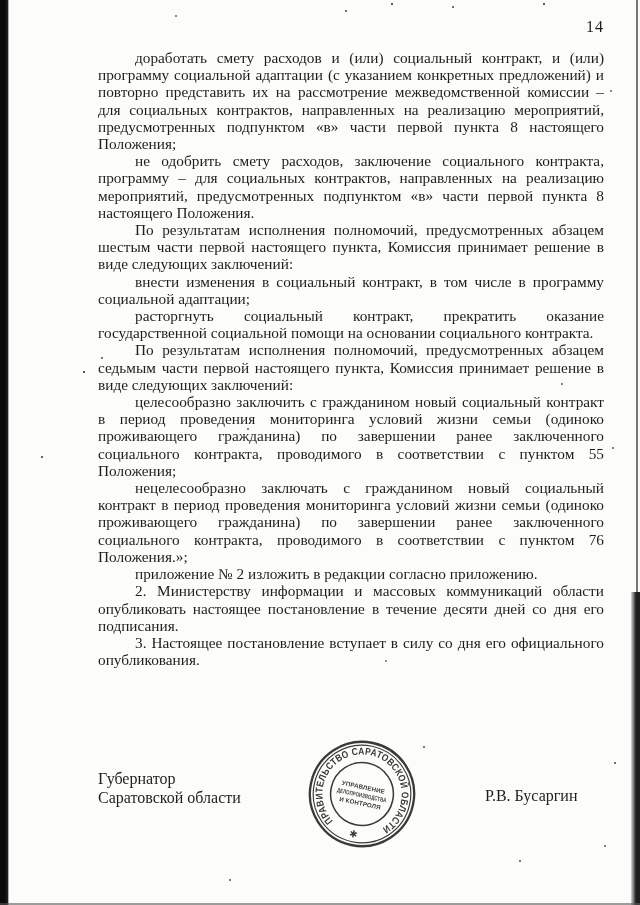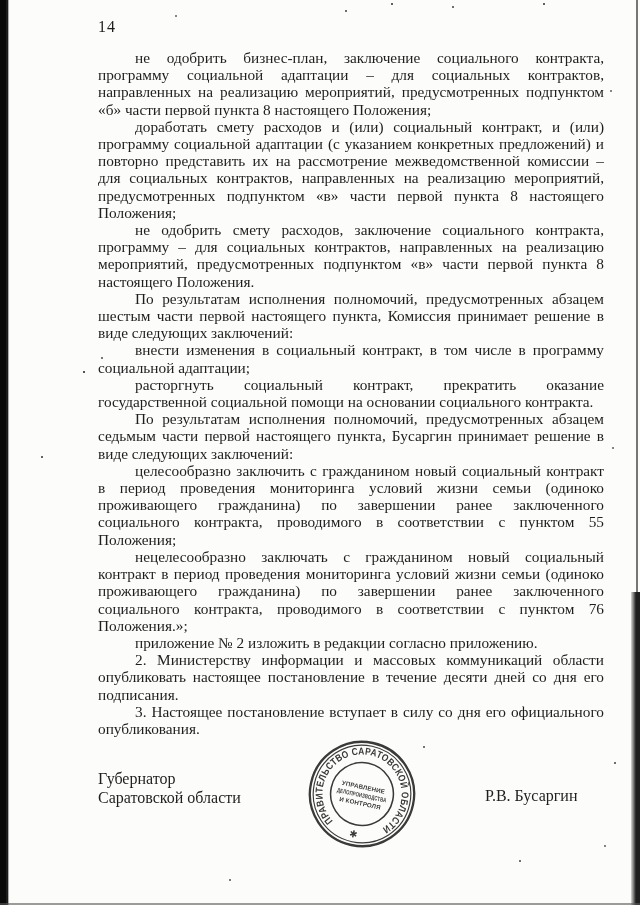--- a/index.html
+++ b/index.html
@@ -39,21 +39,21 @@
     box-shadow:
       345px 10px 0 #4a4a4a, 175px 15px 0 #6a6a6a, 391px 3px 0 #3a3a3a,
       452px 6px 0 #4a4a4a, 543px 3px 0 #3a3a3a, 83px 371px 0 #2a2a2a,
       101px 357px 0 #555, 41px 456px 0 #3d3d3d, 612px 447px 0 #666,
       247px 428px 0 #606060, 610px 90px 0 #6a6a6a, 614px 762px 0 #4a4a4a,
       519px 860px 0 #4f4f4f, 229px 879px 0 #5c5c5c, 604px 845px 0 #666,
       423px 746px 0 #555, 561px 383px 0 #666, 385px 660px 0 #777;
   }
   .page-number{
     position:absolute;top:18px;left:98px;width:506px;
-    text-align:left;font-size:16px;letter-spacing:1px;
+    text-align:right;font-size:16px;letter-spacing:1px;
   }
   .doc-body{
     position:absolute;top:49px;left:98px;width:506px;
     font-size:15.3px;line-height:17.2px;
     text-align:justify;
   }
   .doc-body p{margin:0;text-indent:37px;}
   .sig-title{
     position:absolute;left:98px;top:769px;
     font-size:16px;line-height:19px;font-weight:normal;
@@ -83,27 +83,26 @@
 
   <div class="left-bar"></div>
   <div class="right-line"></div>
   <div class="right-bar"></div>
   <div class="bottom-line"></div>
   <div class="specks"></div>
 
   <div class="page-number">14</div>
 
   <div class="doc-body">
-    <p>не одобрить бизнес-план, заключение социального контракта, программу социальной адаптации – для социальных контрактов, направленных на реализацию мероприятий, предусмотренных подпунктом «б» части первой пункта 8 настоящего Положения;</p>
     <p>доработать смету расходов и (или) социальный контракт, и (или) программу социальной адаптации (с указанием конкретных предложений) и повторно представить их на рассмотрение межведомственной комиссии – для социальных контрактов, направленных на реализацию мероприятий, предусмотренных подпунктом «в» части первой пункта 8 настоящего Положения;</p>
     <p>не одобрить смету расходов, заключение социального контракта, программу – для социальных контрактов, направленных на реализацию мероприятий, предусмотренных подпунктом «в» части первой пункта 8 настоящего Положения.</p>
     <p>По результатам исполнения полномочий, предусмотренных абзацем шестым части первой настоящего пункта, Комиссия принимает решение в виде следующих заключений:</p>
     <p>внести изменения в социальный контракт, в том числе в программу социальной адаптации;</p>
     <p>расторгнуть социальный контракт, прекратить оказание государственной социальной помощи на основании социального контракта.</p>
-    <p>По результатам исполнения полномочий, предусмотренных абзацем седьмым части первой настоящего пункта, Бусаргин принимает решение в виде следующих заключений:</p>
+    <p>По результатам исполнения полномочий, предусмотренных абзацем седьмым части первой настоящего пункта, Комиссия принимает решение в виде следующих заключений:</p>
     <p>целесообразно заключить с гражданином новый социальный контракт в период проведения мониторинга условий жизни семьи (одиноко проживающего гражданина) по завершении ранее заключенного социального контракта, проводимого в соответствии с пунктом 55 Положения;</p>
     <p>нецелесообразно заключать с гражданином новый социальный контракт в период проведения мониторинга условий жизни семьи (одиноко проживающего гражданина) по завершении ранее заключенного социального контракта, проводимого в соответствии с пунктом 76 Положения.»;</p>
     <p>приложение № 2 изложить в редакции согласно приложению.</p>
     <p>2. Министерству информации и массовых коммуникаций области опубликовать настоящее постановление в течение десяти дней со дня его подписания.</p>
     <p>3. Настоящее постановление вступает в силу со дня его официального опубликования.</p>
   </div>
 
   <div class="sig-title">
     <div>Губернатор</div>
     <div>Саратовской области</div>

